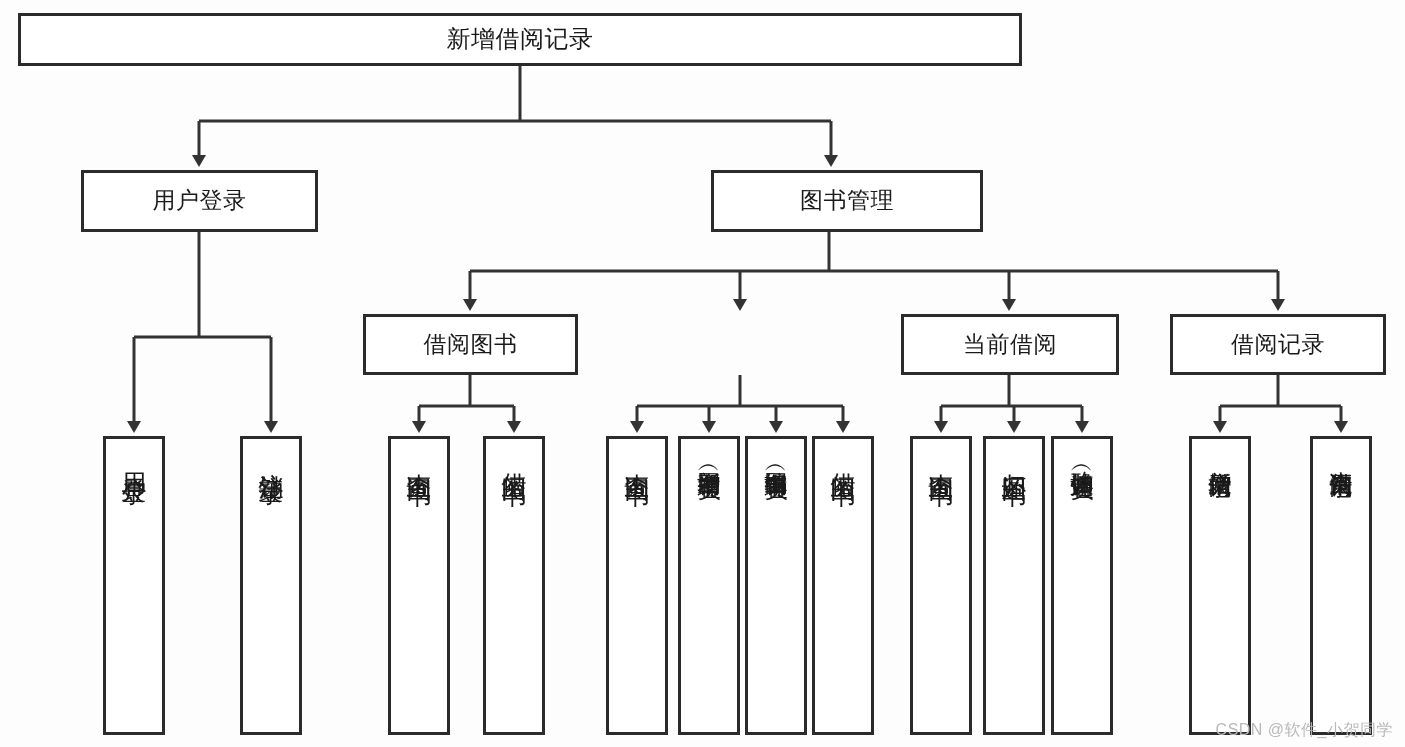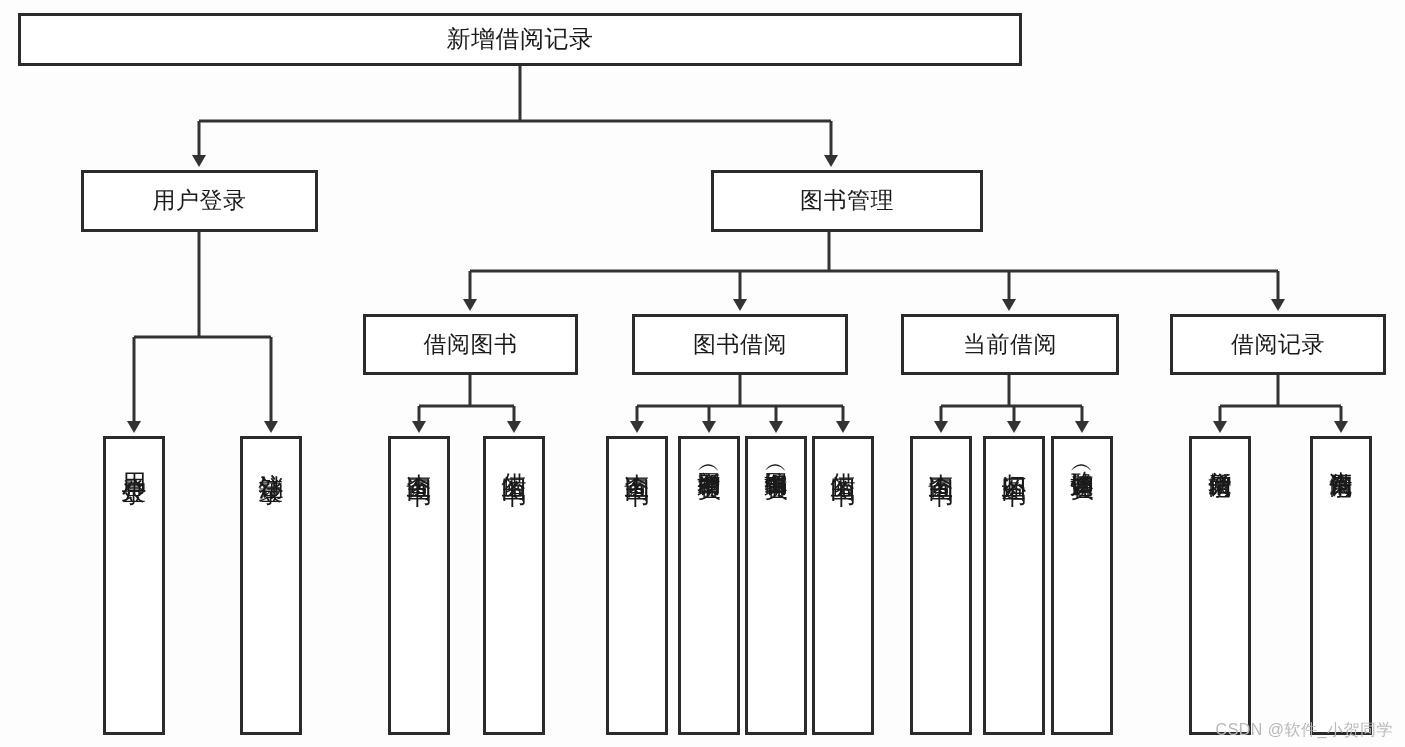--- a/index.html
+++ b/index.html
@@ -137,23 +137,20 @@
   <div class="node horiz" style="left:81px; top:170px; width:237px; height:62px;">
     <span class="lbl">用户登录</span>
   </div>
   <div class="node horiz" style="left:711px; top:170px; width:272px; height:62px;">
     <span class="lbl">图书管理</span>
   </div>
 
   <div class="node horiz" style="left:363px; top:314px; width:215px; height:61px;">
     <span class="lbl">借阅图书</span>
   </div>
-  <div class="node horiz" style="left:632px; top:314px; width:216px; height:61px;">
-    <span class="lbl">图书借阅</span>
-  </div>
   <div class="node horiz" style="left:901px; top:314px; width:218px; height:61px;">
     <span class="lbl">当前借阅</span>
   </div>
   <div class="node horiz" style="left:1170px; top:314px; width:216px; height:61px;">
     <span class="lbl">借阅记录</span>
   </div>
 
   <div class="node vert" style="left:103px; top:436px; width:62px; height:299px;">
     <span class="lbl">用户登录</span>
   </div>

